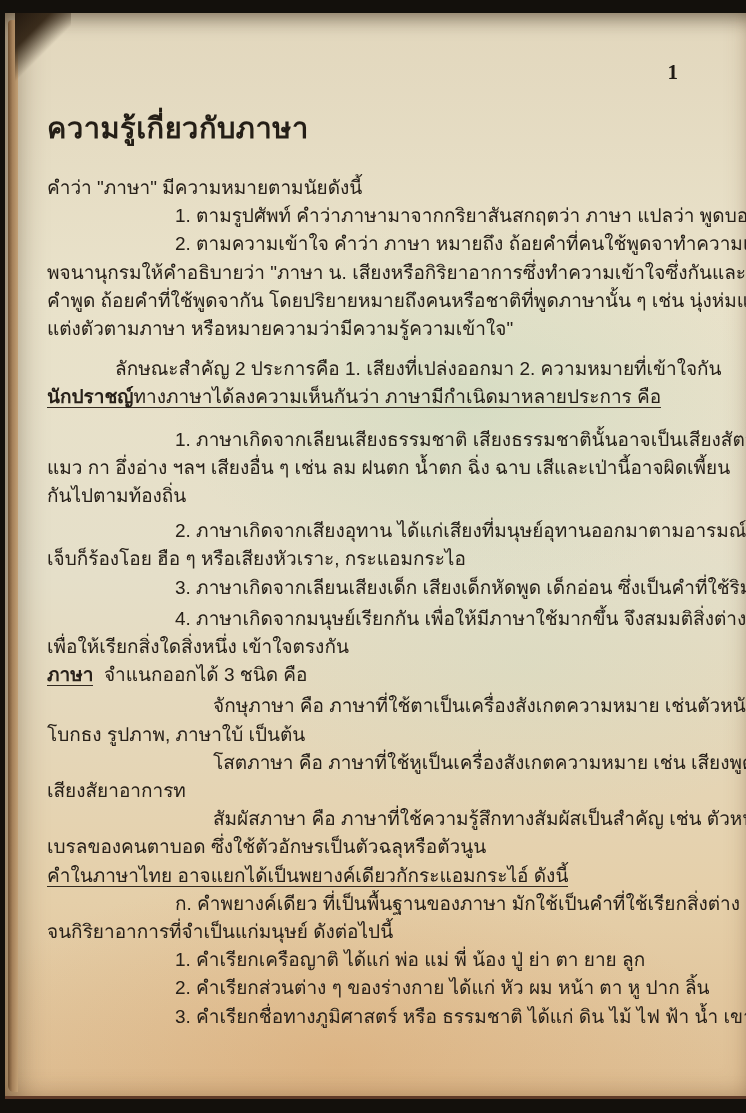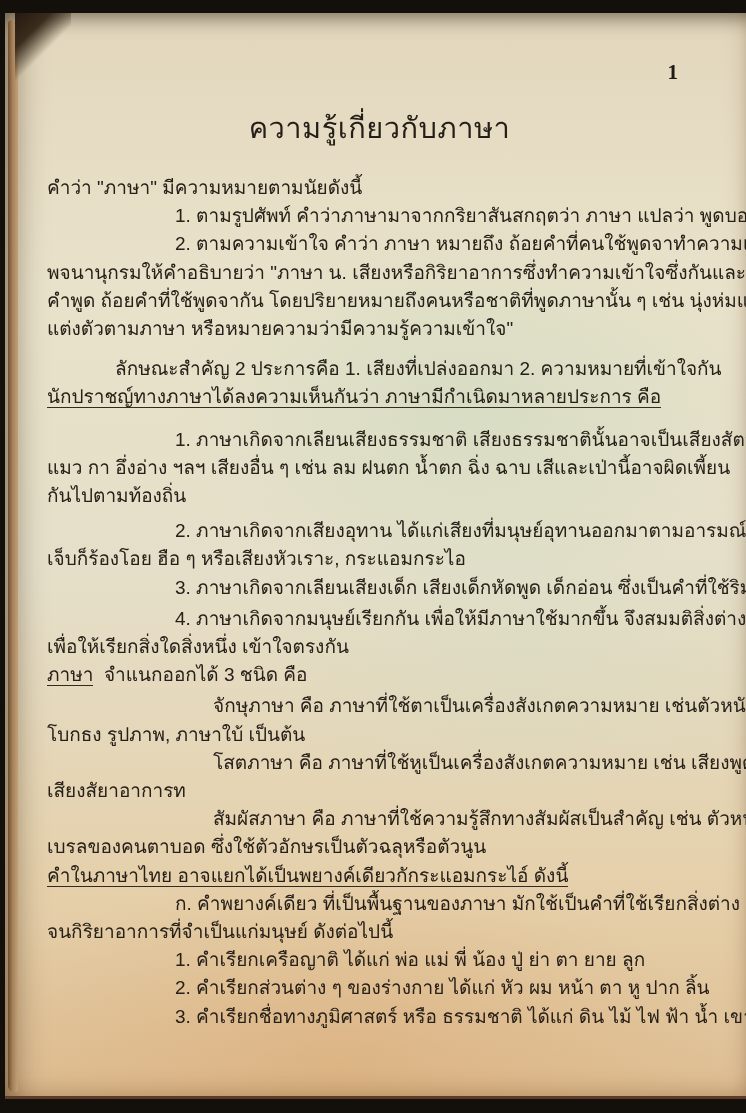--- a/index.html
+++ b/index.html
@@ -37,36 +37,36 @@
   .content{
     position:absolute;left:42px;right:34px;top:0;bottom:0;
     color:#272019;
   }
   .page-number{
     position:absolute;top:47px;right:34px;
     font-size:21px;font-weight:bold;color:#1f1a14;
     font-family:"Liberation Serif","DejaVu Serif",serif;
   }
   h1.doc-title{
-    margin:92px 0 0 0;padding:0;text-align:center;
-    font-size:29px;font-weight:normal;color:#241e16;
+    margin:92px 0 0 0;padding:0;
+    font-size:29px;font-weight:bold;color:#241e16;
     letter-spacing:0.5px;
   }
   .text-body{
     margin-top:23px;
     font-size:19px;line-height:28.2px;
     color:#272019;
   }
   .line{white-space:nowrap;}
   .ind0{padding-left:0;}
   .ind1{padding-left:68px;}
   .ind2{padding-left:128px;}
   .ind3{padding-left:166px;}
   .u{border-bottom:1.6px solid #322a20;padding-bottom:0px;}
-  .b{font-weight:normal;}
+  .b{font-weight:bold;}
 </style>
 </head>
 <body>
 
 <div class="scan">
   <div class="page">
     <div class="spine-edge"></div>
     <div class="corner-topleft"></div>
     <div class="content">
       <div class="page-number">1</div>

